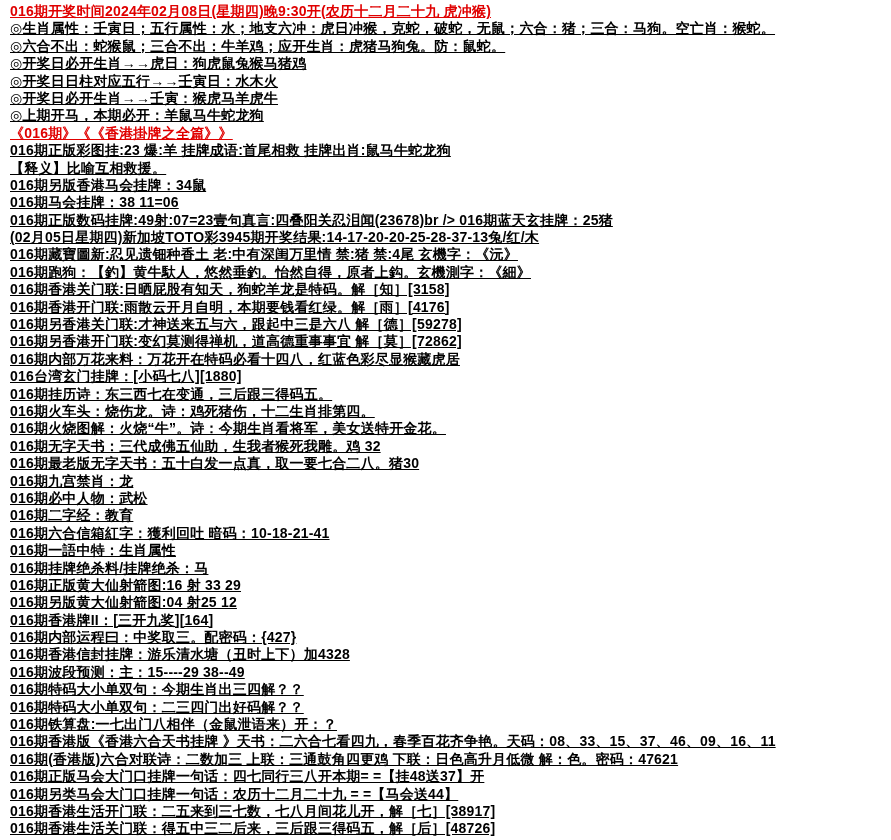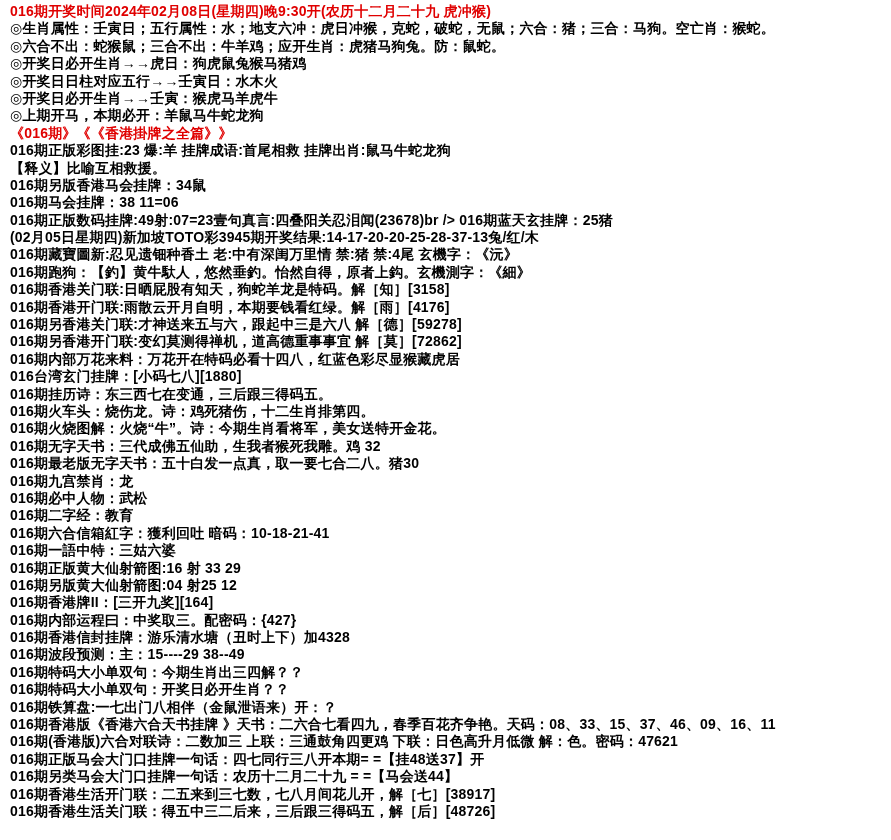--- a/index.html
+++ b/index.html
@@ -21,20 +21,21 @@
     font-weight: 700;
     font-size: 14px;
     color: #000000;
   }
   .line {
     height: 17.4px;
     line-height: 17.4px;
     white-space: nowrap;
     overflow: hidden;
     letter-spacing: 0.2px;
+    text-decoration: underline;
   }
   .line.red {
     color: #e00000;
   }
 </style>
 </head>
 <body>
 
 <div class="doc">
     <div class="line red">016期开奖时间2024年02月08日(星期四)晚9:30开(农历十二月二十九 虎冲猴)</div>
@@ -61,29 +62,30 @@
     <div class="line">016台湾玄门挂牌：[小码七八][1880]</div>
     <div class="line">016期挂历诗：东三西七在变通，三后跟三得码五。</div>
     <div class="line">016期火车头：烧伤龙。诗：鸡死猪伤，十二生肖排第四。</div>
     <div class="line">016期火烧图解：火烧“牛”。诗：今期生肖看将军，美女送特开金花。</div>
     <div class="line">016期无字天书：三代成佛五仙助，生我者猴死我雕。鸡 32</div>
     <div class="line">016期最老版无字天书：五十白发一点真，取一要七合二八。猪30</div>
     <div class="line">016期九宫禁肖：龙</div>
     <div class="line">016期必中人物：武松</div>
     <div class="line">016期二字经：教育</div>
     <div class="line">016期六合信箱紅字：獲利回吐 暗码：10-18-21-41</div>
-    <div class="line">016期一語中特：三姑六婆</div>
+    <div class="line">016期一語中特：生肖属性</div>
+    <div class="line">016期挂牌绝杀料/挂牌绝杀：马</div>
     <div class="line">016期正版黄大仙射箭图:16 射 33 29</div>
     <div class="line">016期另版黄大仙射箭图:04 射25 12</div>
     <div class="line">016期香港牌II：[三开九奖][164]</div>
     <div class="line">016期内部运程曰：中奖取三。配密码：{427}</div>
     <div class="line">016期香港信封挂牌：游乐清水塘（丑时上下）加4328</div>
     <div class="line">016期波段预测：主：15----29 38--49</div>
     <div class="line">016期特码大小单双句：今期生肖出三四解？？</div>
-    <div class="line">016期特码大小单双句：开奖日必开生肖？？</div>
+    <div class="line">016期特码大小单双句：二三四门出好码解？？</div>
     <div class="line">016期铁算盘:一七出门八相伴（金鼠泄语来）开：？</div>
     <div class="line">016期香港版《香港六合天书挂牌 》天书：二六合七看四九，春季百花齐争艳。天码：08、33、15、37、46、09、16、11</div>
     <div class="line">016期(香港版)六合对联诗：二数加三 上联：三通鼓角四更鸡 下联：日色高升月低微 解：色。密码：47621</div>
     <div class="line">016期正版马会大门口挂牌一句话：四七同行三八开本期= =【挂48送37】开</div>
     <div class="line">016期另类马会大门口挂牌一句话：农历十二月二十九 = =【马会送44】</div>
     <div class="line">016期香港生活开门联：二五来到三七数，七八月间花儿开，解［七］[38917]</div>
     <div class="line">016期香港生活关门联：得五中三二后来，三后跟三得码五，解［后］[48726]</div>
   </div>
 
 </body></html>

